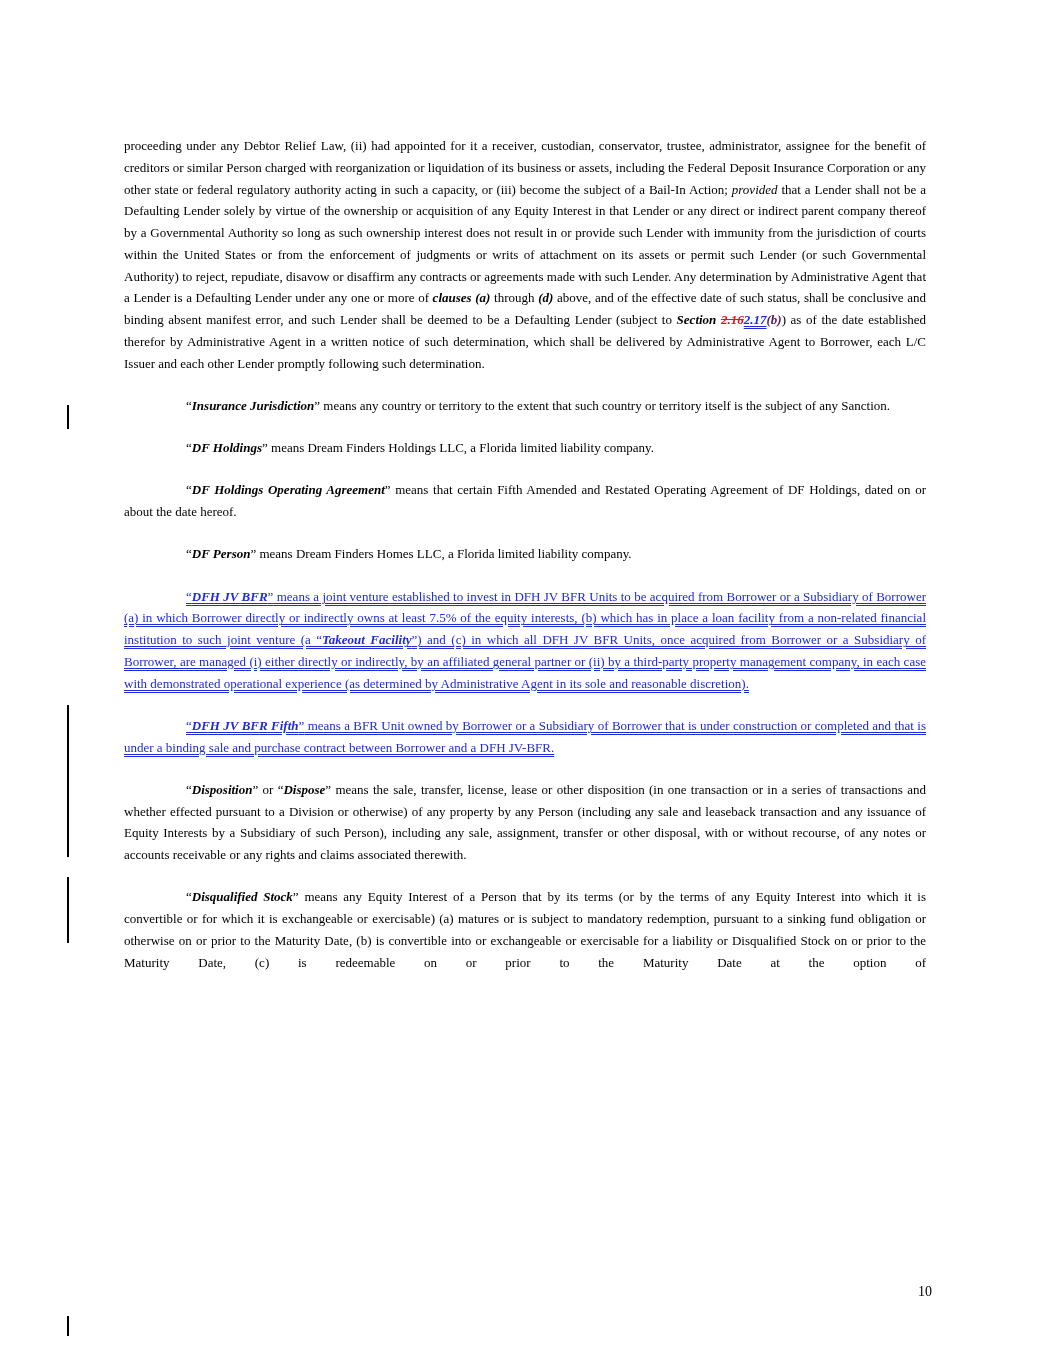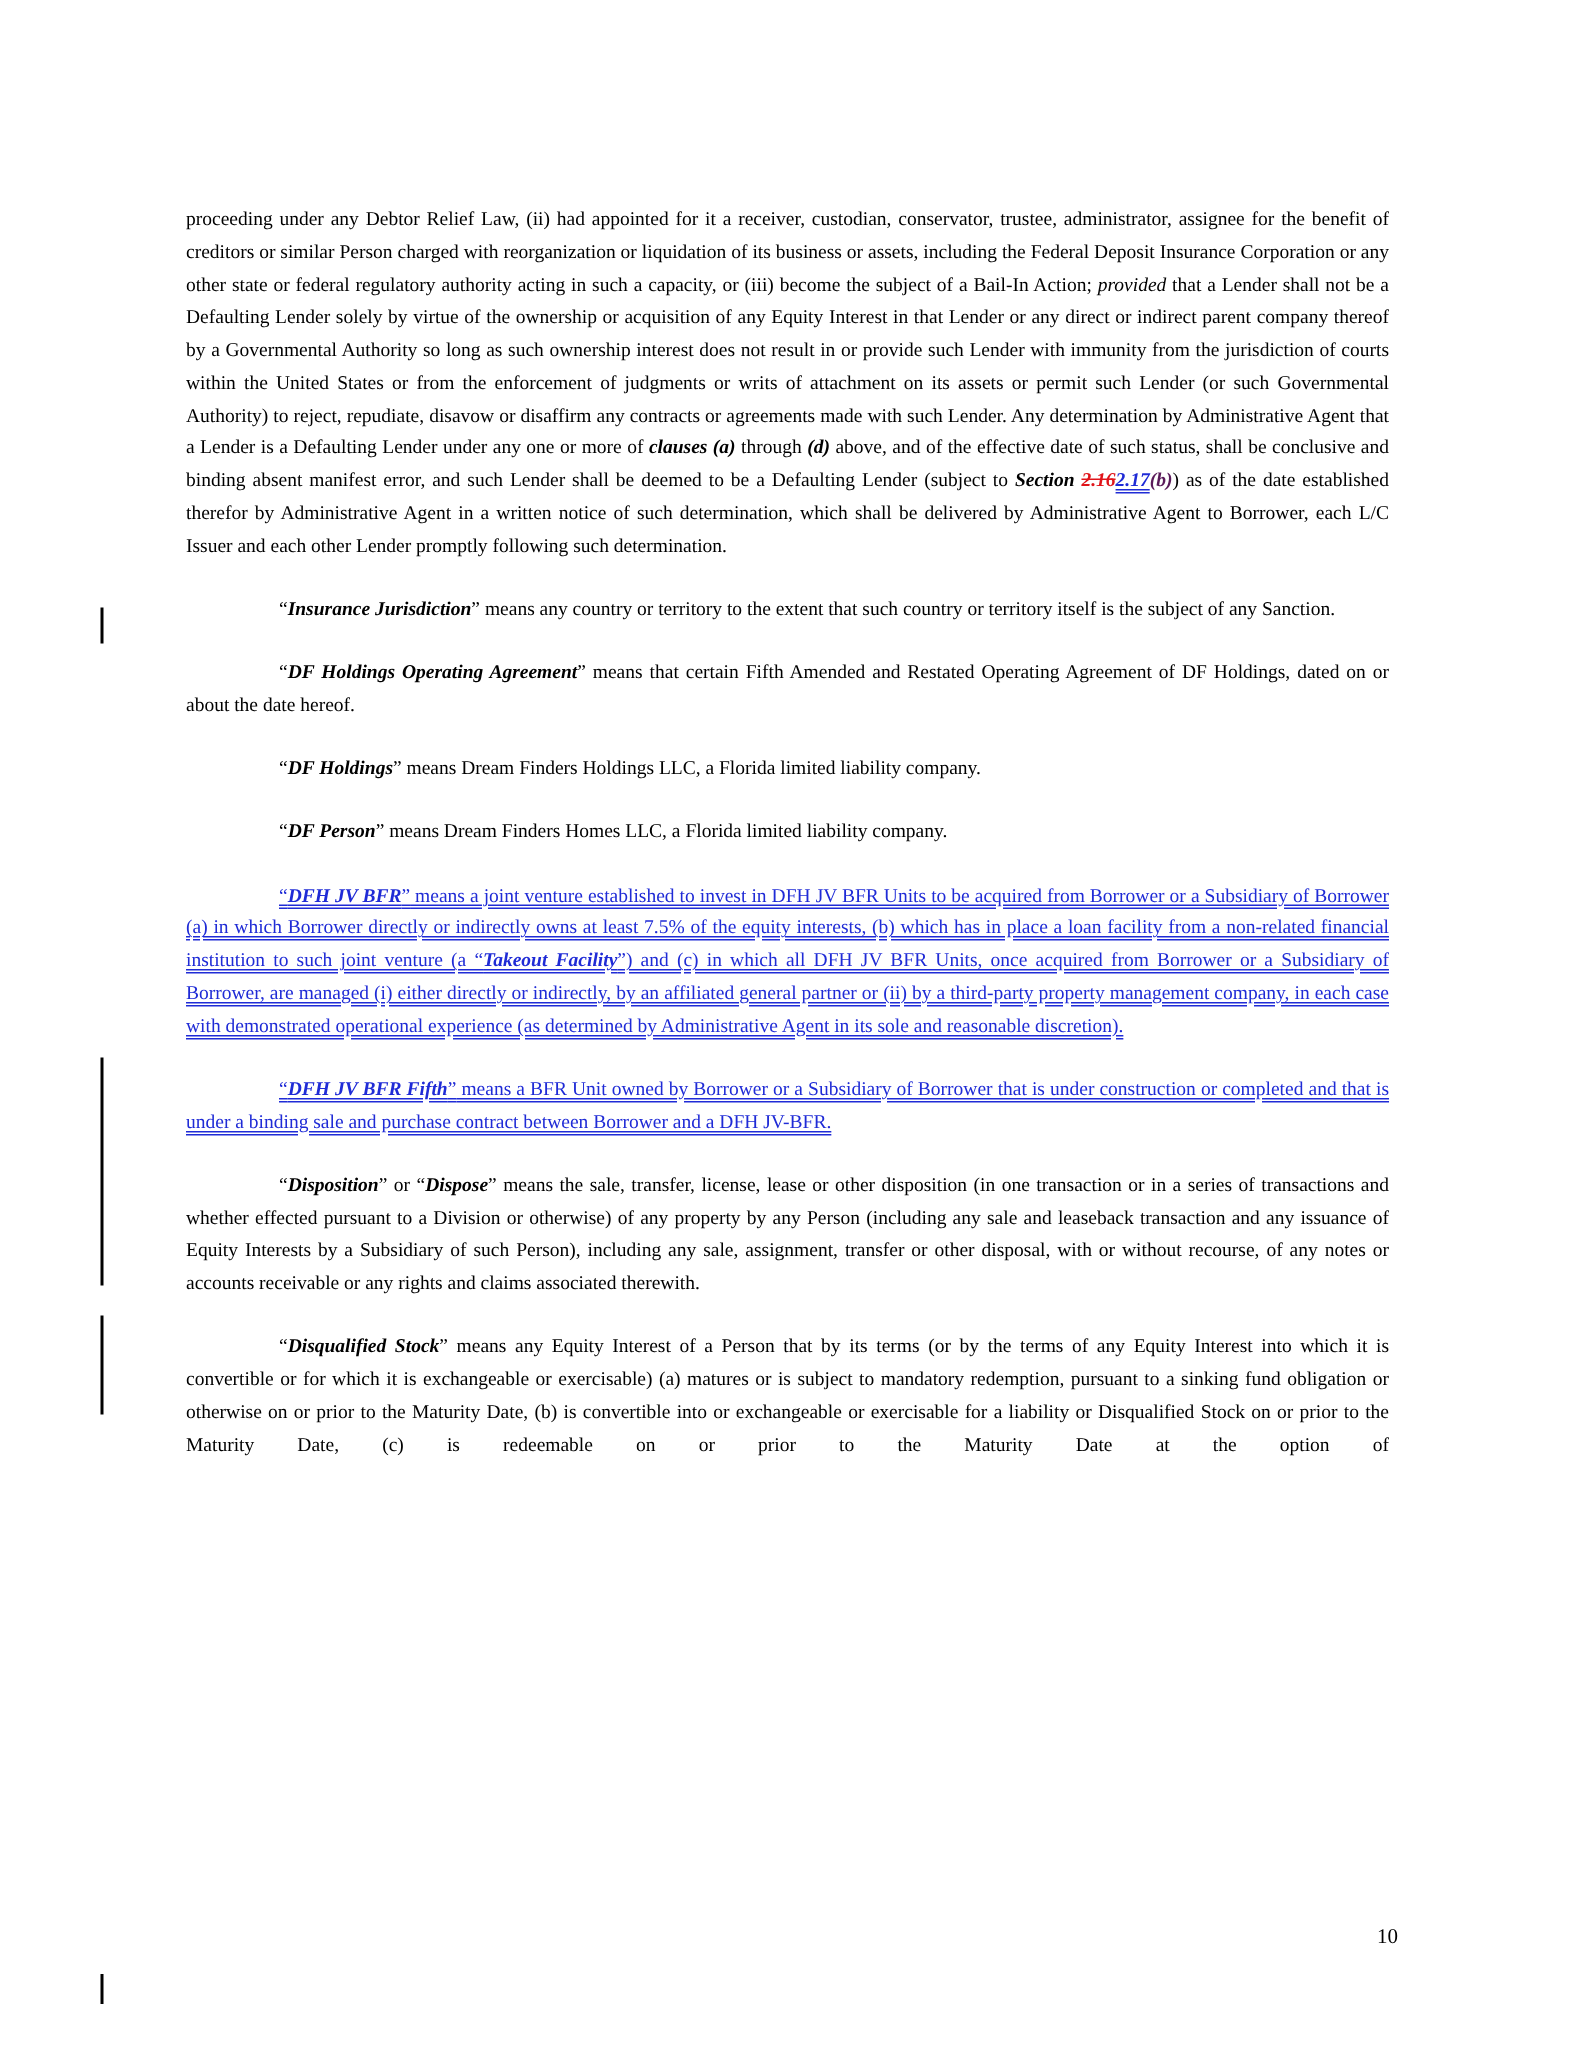--- a/index.html
+++ b/index.html
@@ -48,23 +48,23 @@
   <div class="change-bar" style="top:705px;height:152px;"></div>
   <div class="change-bar" style="top:877px;height:66px;"></div>
   <div class="change-bar" style="top:1316px;height:20px;"></div>
 
   <div class="body-text">
 
     <p class="para"><span>proceeding under any Debtor Relief Law, (ii) had appointed for it a receiver, custodian, conservator, trustee, administrator, assignee for the benefit of creditors or similar Person charged with reorganization or liquidation of its business or assets, including the Federal Deposit Insurance Corporation or any other state or federal regulatory authority acting in such a capacity, or (iii) become the subject of a Bail-In Action; </span><span class="ital">provided</span><span> that a Lender shall not be a Defaulting Lender solely by virtue of the ownership or acquisition of any Equity Interest in that Lender or any direct or indirect parent company thereof by a Governmental Authority so long as such ownership interest does not result in or provide such Lender with immunity from the jurisdiction of courts within the United States or from the enforcement of judgments or writs of attachment on its assets or permit such Lender (or such Governmental Authority) to reject, repudiate, disavow or disaffirm any contracts or agreements made with such Lender. Any determination by Administrative Agent that a Lender is a Defaulting Lender under any one or more of </span><span class="term">clauses (a)</span><span> through </span><span class="term">(d)</span><span> above, and of the effective date of such status, shall be conclusive and binding absent manifest error, and such Lender shall be deemed to be a Defaulting Lender (subject to </span><span class="term">Section</span> <span class="term del">2.16</span><span class="term ins">2.17</span><span class="ref-fmt">(b)</span><span>) as of the date established therefor by Administrative Agent in a written notice of such determination, which shall be delivered by Administrative Agent to Borrower, each L/C Issuer and each other Lender promptly following such determination.</span></p>
 
     <p class="para indent"><span>“</span><span class="term">Insurance Jurisdiction</span><span>”</span><span> means any country or territory to the extent that such country or territory itself is the subject of any Sanction.</span></p>
 
+    <p class="para indent"><span>“</span><span class="term">DF Holdings</span><span>”</span><span> means Dream Finders Holdings LLC, a Florida limited liability company.</span></p>
+
     <p class="para indent"><span>“</span><span class="term">DF Holdings Operating Agreement</span><span>”</span><span> means that certain Fifth Amended and Restated Operating Agreement of DF Holdings, dated on or about the date hereof.</span></p>
-
-    <p class="para indent"><span>“</span><span class="term">DF Holdings</span><span>”</span><span> means Dream Finders Holdings LLC, a Florida limited liability company.</span></p>
 
     <p class="para indent"><span>“</span><span class="term">DF Person</span><span>”</span><span> means Dream Finders Homes LLC, a Florida limited liability company.</span></p>
 
     <p class="para indent ins"><span>“</span><span class="term">DFH JV BFR</span><span>”</span><span> means a joint venture established to invest in DFH JV BFR Units to be acquired from Borrower or a Subsidiary of Borrower (a) in which Borrower directly or indirectly owns at least 7.5% of the equity interests, (b) which has in place a loan facility from a non-related financial institution to such joint venture (a “</span><span class="term">Takeout Facility</span><span>”) and (c) in which all DFH JV BFR Units, once acquired from Borrower or a Subsidiary of Borrower, are managed (i) either directly or indirectly, by an affiliated general partner or (ii) by a third-party property management company, in each case with demonstrated operational experience (as determined by Administrative Agent in its sole and reasonable discretion).</span></p>
 
     <p class="para indent ins"><span>“</span><span class="term">DFH JV BFR Fifth</span><span>”</span><span> means a BFR Unit owned by Borrower or a Subsidiary of Borrower that is under construction or completed and that is under a binding sale and purchase contract between Borrower and a DFH JV-BFR.</span></p>
 
     <p class="para indent"><span>“</span><span class="term">Disposition</span><span>”</span><span> or </span><span>“</span><span class="term">Dispose</span><span>”</span><span> means the sale, transfer, license, lease or other disposition (in one transaction or in a series of transactions and whether effected pursuant to a Division or otherwise) of any property by any Person (including any sale and leaseback transaction and any issuance of Equity Interests by a Subsidiary of such Person), including any sale, assignment, transfer or other disposal, with or without recourse, of any notes or accounts receivable or any rights and claims associated therewith.</span></p>
 
     <p class="para indent" style="text-align-last: justify;"><span>“</span><span class="term">Disqualified Stock</span><span>”</span><span> means any Equity Interest of a Person that by its terms (or by the terms of any Equity Interest into which it is convertible or for which it is exchangeable or exercisable) (a) matures or is subject to mandatory redemption, pursuant to a sinking fund obligation or otherwise on or prior to the Maturity Date, (b) is convertible into or exchangeable or exercisable for a liability or Disqualified Stock on or prior to the Maturity Date, (c) is redeemable on or prior to the Maturity Date at the option of</span></p>

